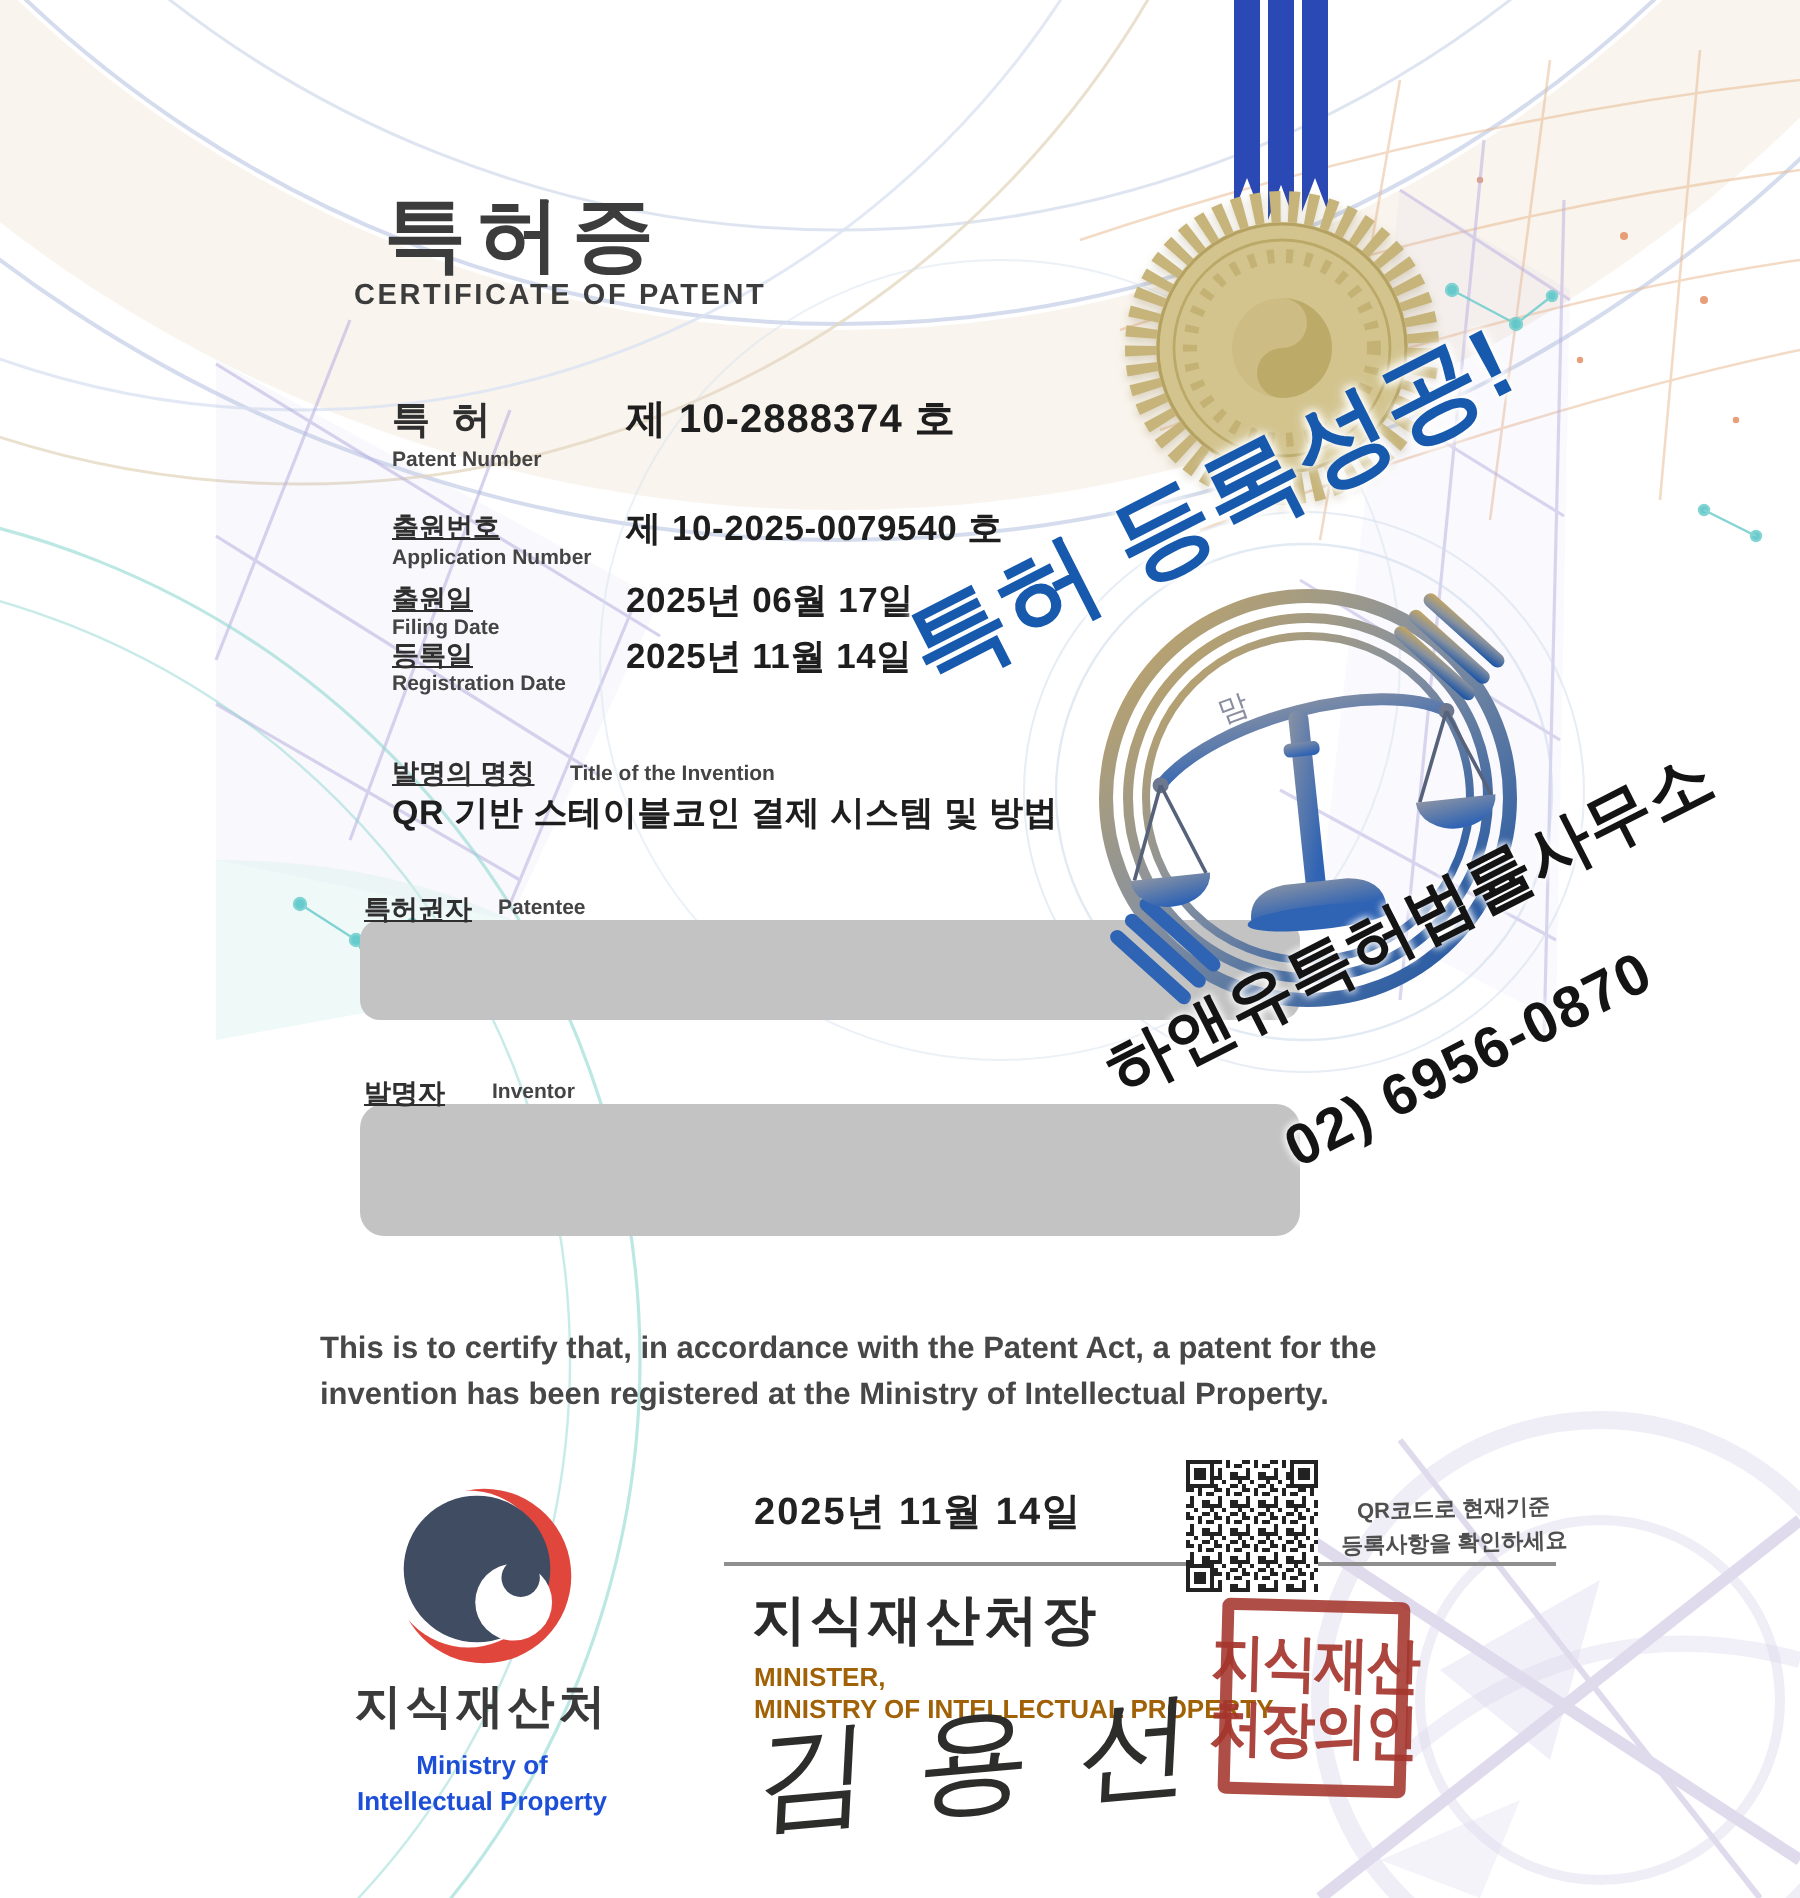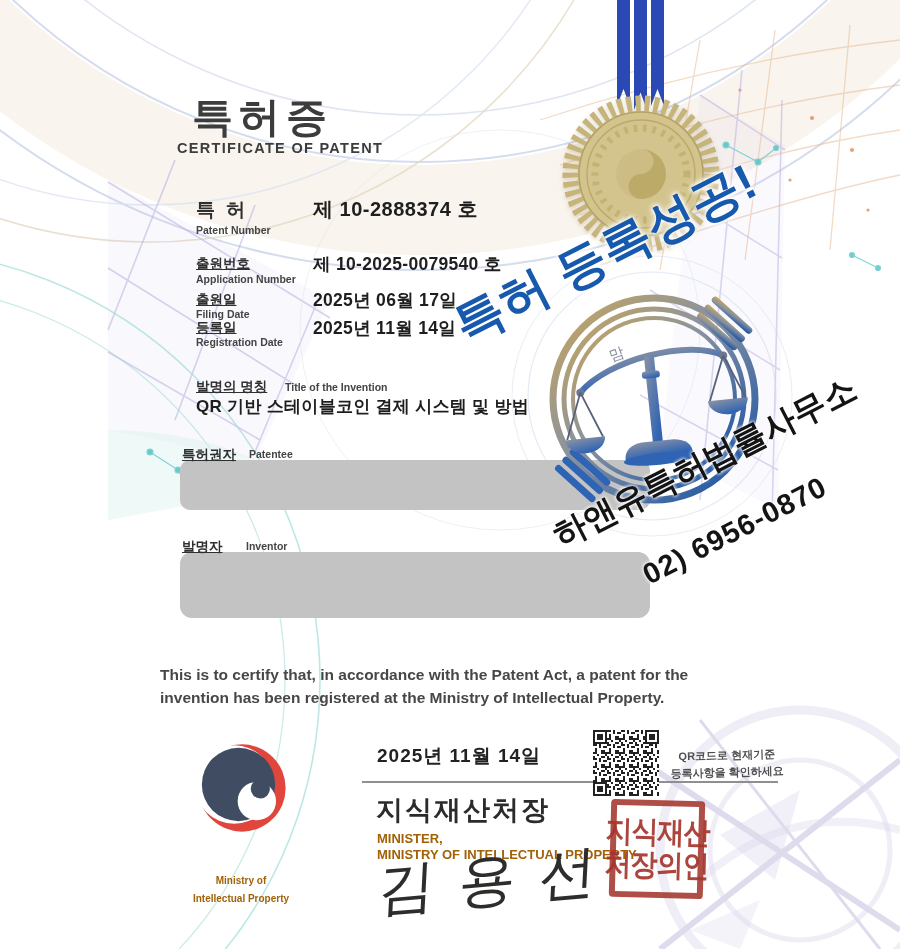--- a/index.html
+++ b/index.html
@@ -29,21 +29,21 @@
              transform:rotate(-5deg) skewX(-8deg);transform-origin:left top;}
   .qr-caption{left:664px;top:747px;width:126px;text-align:center;font-size:11px;line-height:17px;
               font-weight:700;color:#4f4f4f;z-index:5;transform:rotate(-1.5deg);}
   .red-seal{left:610px;top:800px;width:82px;height:86px;border:6px solid rgba(164,53,44,.88);
             border-radius:4px;z-index:6;transform:rotate(1.5deg);display:flex;flex-direction:column;
             justify-content:center;align-items:center;background:rgba(255,255,255,0);}
   .red-seal div{font-size:27px;line-height:33px;font-weight:800;color:rgba(164,53,44,.92);
                 transform:scaleY(1.12);letter-spacing:-1px;white-space:nowrap;}
   .gov-name{left:148px;top:837px;width:186px;text-align:center;font-size:23.5px;font-weight:700;
             letter-spacing:2px;color:#3a3a3a;z-index:5;}
-  .gov-en{width:186px;left:148px;text-align:center;font-size:10px;font-weight:700;color:#a16207;z-index:5;}
+  .gov-en{width:186px;left:148px;text-align:center;font-size:13px;font-weight:700;color:#1d4ed8;z-index:5;}
   .banner{left:458px;top:296px;font-size:49px;font-weight:900;color:#1759ac;letter-spacing:1px;z-index:7;
           transform:rotate(-27deg);transform-origin:left center;white-space:nowrap;
           text-shadow:0 0 5px #fff,0 0 5px #fff,0 0 8px #fff;}
   .lawname{left:556px;top:516px;font-size:33px;font-weight:800;color:#141414;z-index:7;
            transform:rotate(-27deg);transform-origin:left center;white-space:nowrap;letter-spacing:.5px;
            text-shadow:0 0 4px #fff,0 0 4px #fff;}
   .lawphone{left:645px;top:560px;font-size:29px;font-weight:700;color:#141414;z-index:7;
             transform:rotate(-27deg);transform-origin:left center;white-space:nowrap;letter-spacing:1px;
             text-shadow:0 0 4px #fff,0 0 4px #fff;}
   .ribbon{width:13px;background:#2b49b4;z-index:3;
@@ -284,20 +284,21 @@
     <div>처장의인</div>
   </div>
 
   <svg class="abs govlogo" width="96" height="96" viewBox="-55 -55 110 110">
     <circle cx="0" cy="0" r="50" fill="#e0463c"></circle>
     <circle cx="-9" cy="-4" r="45" fill="#ffffff"></circle>
     <circle cx="-4" cy="-4" r="42" fill="#3f4c61"></circle>
     <circle cx="17" cy="15" r="22" fill="#ffffff"></circle>
     <circle cx="21" cy="1" r="11" fill="#3f4c61"></circle>
   </svg>
+  <div class="abs gov-name">지식재산처</div>
   <div class="abs gov-en" style="top:875px;">Ministry of</div>
   <div class="abs gov-en" style="top:893px;">Intellectual Property</div>
 
   <div class="abs banner">특허 등록성공!</div>
   <div class="abs lawname">하앤유특허법률사무소</div>
   <div class="abs lawphone">02) 6956-0870</div>
 
 </div>
 
 </body></html>

